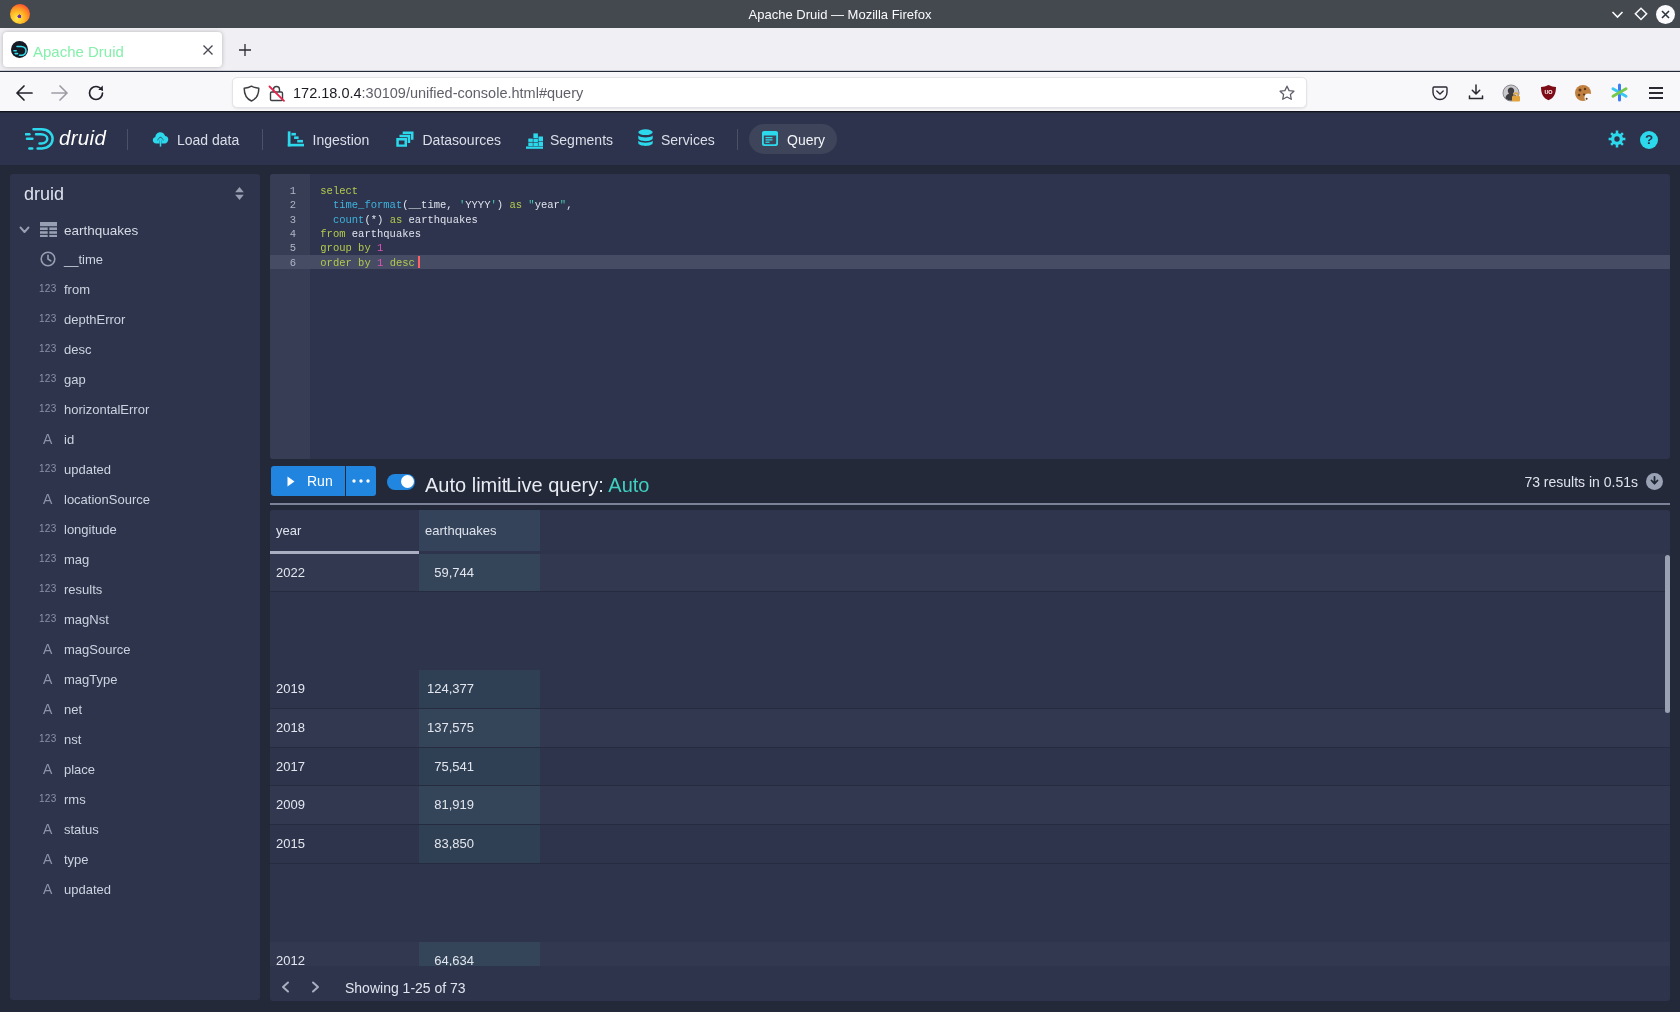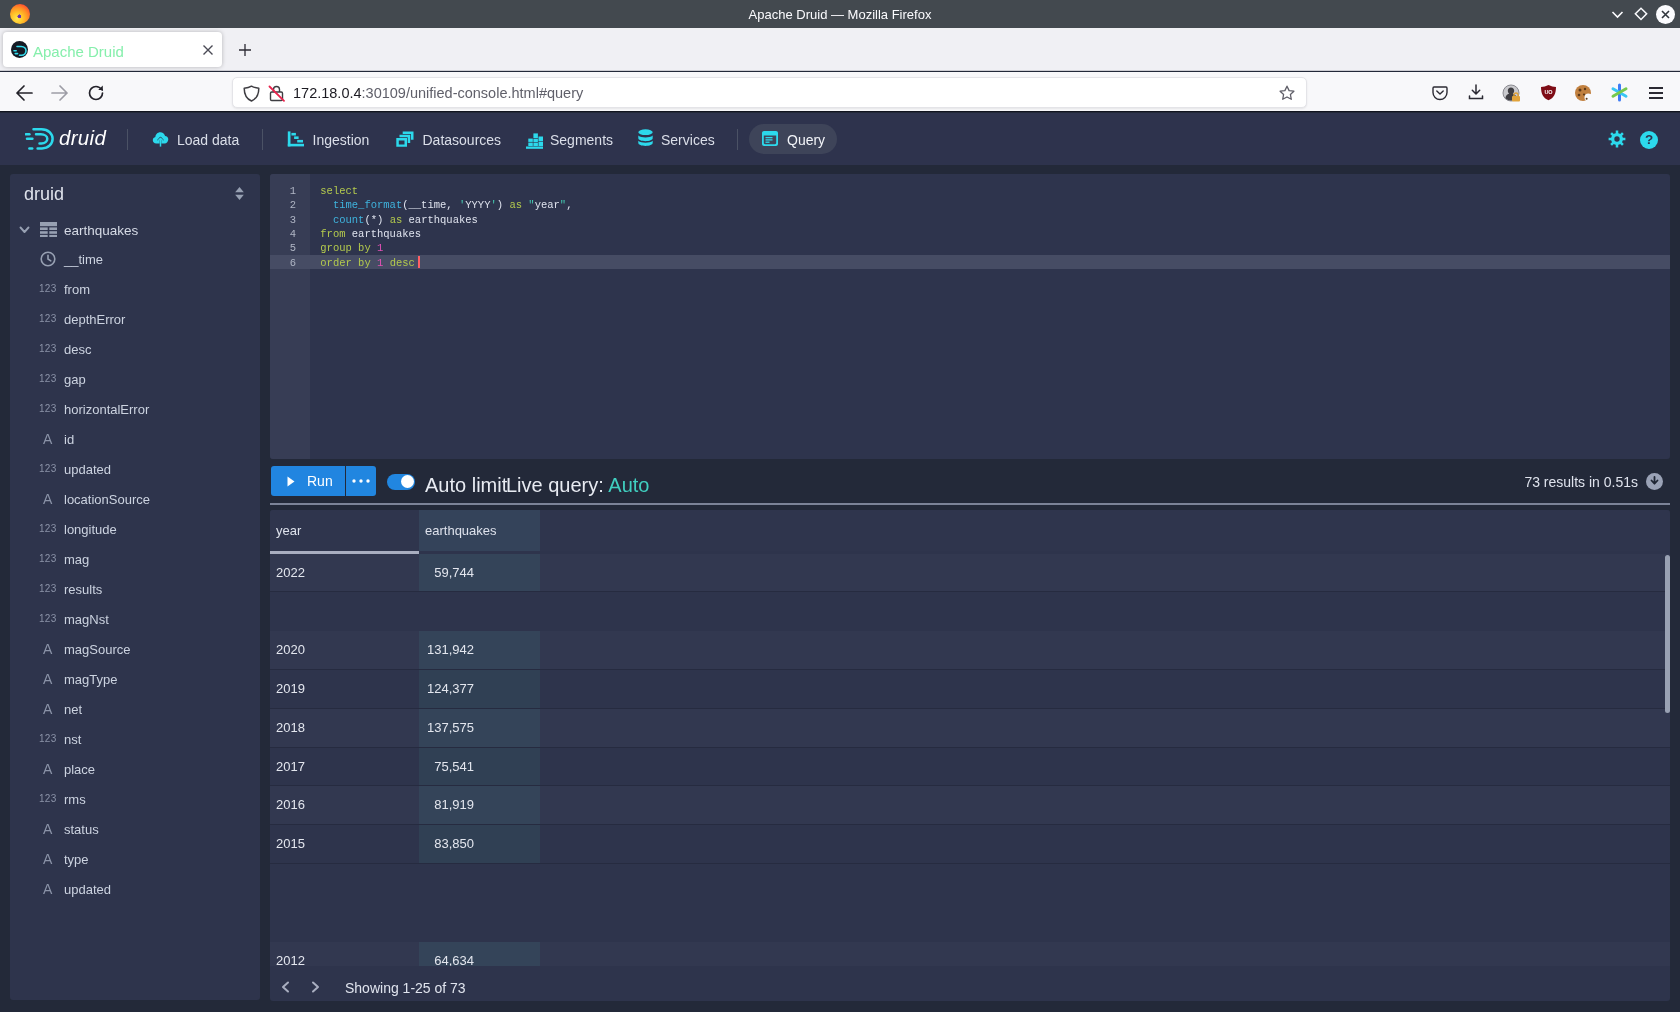--- a/index.html
+++ b/index.html
@@ -345,43 +345,38 @@
       <div class="c2"></div>
       <div class="hlbl" style="left:6px">year</div>
       <div class="hlbl" style="left:155px">earthquakes</div>
     </div>
 <div id="sortline"></div>
 <div class="drow r0" style="top:43.5px">
       <div class="c2"></div>
       <div class="ylbl">2022</div>
       <div class="nlbl">59,744</div>
     </div>
-<div class="drow r0" style="top:121.16px">
-      <div class="c2"></div>
-      <div class="ylbl">2020</div>
-      <div class="nlbl">131,942</div>
-    </div>
 <div class="drow r1" style="top:159.99px">
       <div class="c2"></div>
       <div class="ylbl">2019</div>
       <div class="nlbl">124,377</div>
     </div>
 <div class="drow r0" style="top:198.82px">
       <div class="c2"></div>
       <div class="ylbl">2018</div>
       <div class="nlbl">137,575</div>
     </div>
 <div class="drow r1" style="top:237.65px">
       <div class="c2"></div>
       <div class="ylbl">2017</div>
       <div class="nlbl">75,541</div>
     </div>
 <div class="drow r0" style="top:276.48px">
       <div class="c2"></div>
-      <div class="ylbl">2016</div>
+      <div class="ylbl">2009</div>
       <div class="nlbl">81,919</div>
     </div>
 <div class="drow r1" style="top:315.31px">
       <div class="c2"></div>
       <div class="ylbl">2015</div>
       <div class="nlbl">83,850</div>
     </div>
 <div class="drow r0" style="top:431.8px">
       <div class="c2"></div>
       <div class="ylbl">2012</div>

